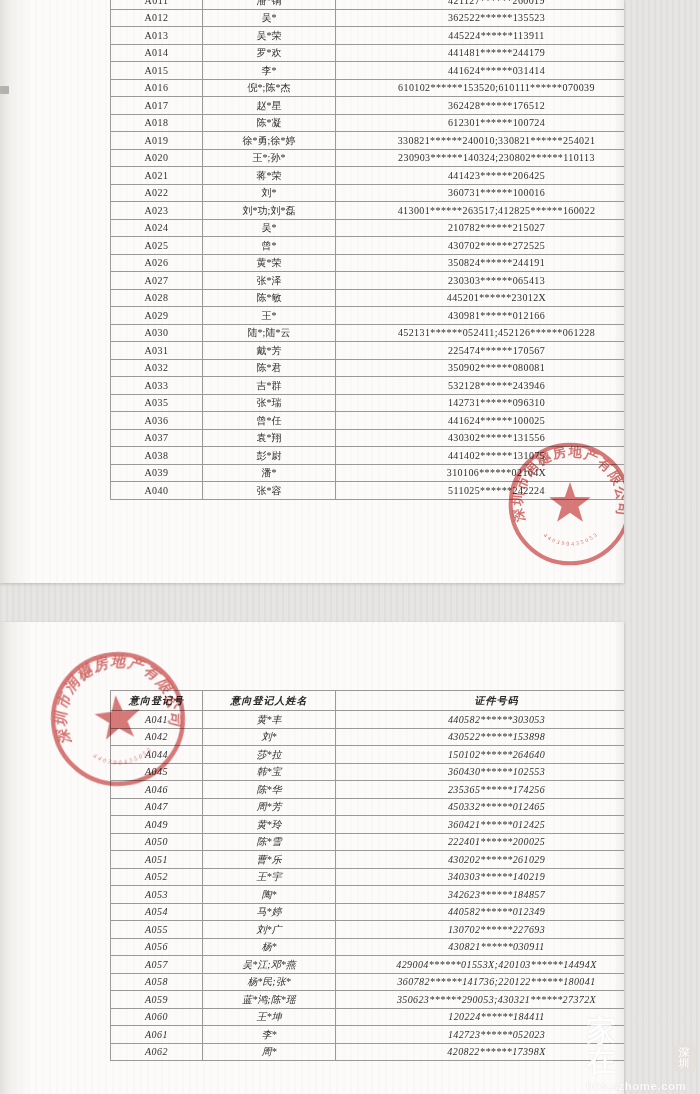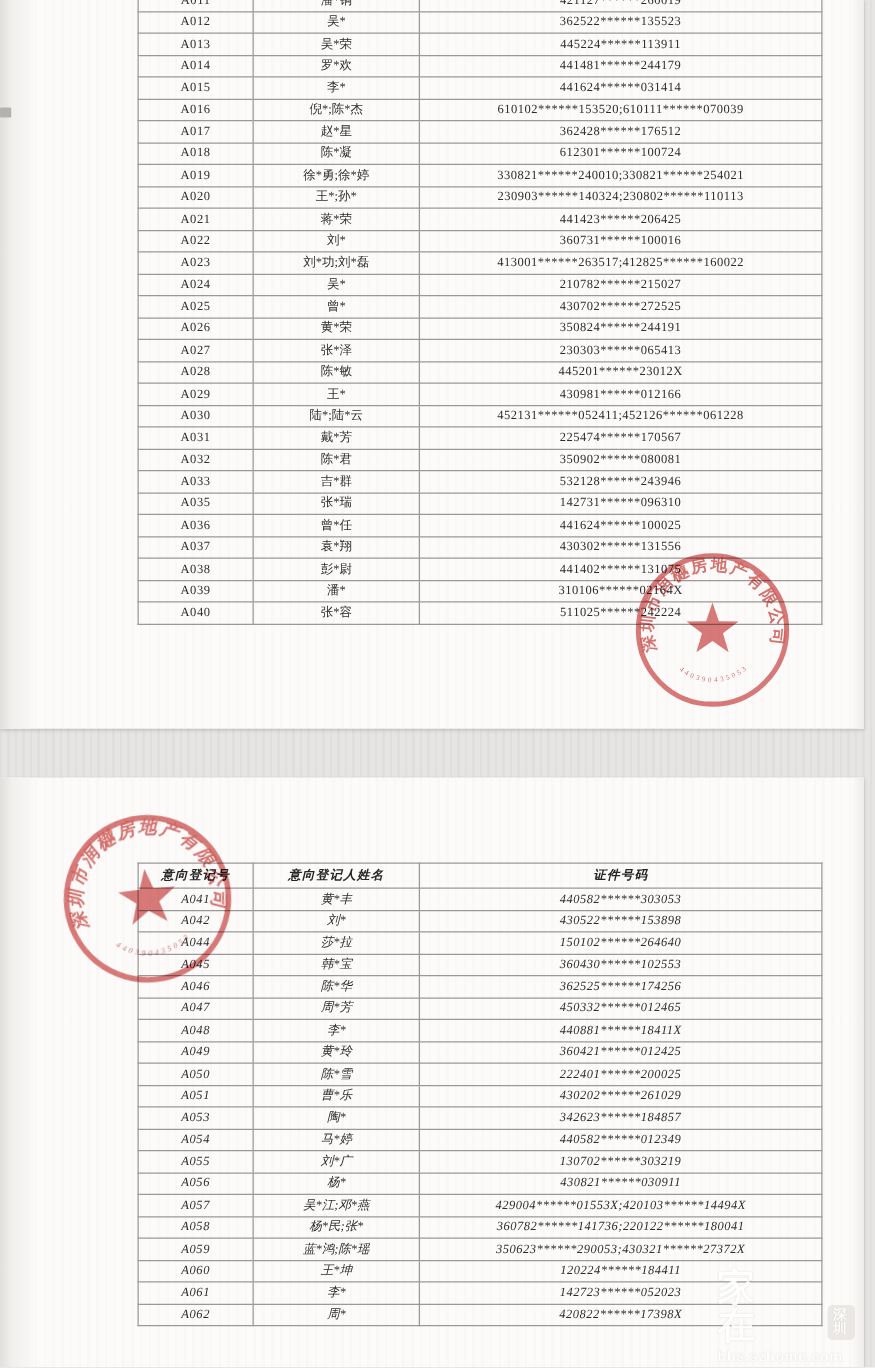--- a/index.html
+++ b/index.html
@@ -3,21 +3,21 @@
 <meta charset="utf-8">
 <style>
   html,body{margin:0;padding:0;}
   body{
     width:700px;height:1094px;overflow:hidden;position:relative;
     background:#e6e4e2;
     background-image:repeating-linear-gradient(90deg, rgba(0,0,0,0.025) 0 2px, rgba(255,255,255,0.03) 2px 6px);
     font-family:"Liberation Serif","DejaVu Serif",serif;
   }
   .page{
-    position:absolute;left:0;width:691px;background:#fcfbfa;
+    position:absolute;left:0;width:624px;background:#fcfbfa;
     background-image:
       linear-gradient(90deg,#e2e0dd 0,#f2f0ee 10px,rgba(252,251,250,0) 30px),
       linear-gradient(270deg,#efedeb 0,rgba(252,251,250,0) 10px),
       repeating-linear-gradient(90deg, rgba(0,0,0,0.012) 0 2px, rgba(255,255,255,0.02) 2px 7px);
     box-shadow:0 1px 3px rgba(0,0,0,0.18);
     overflow:hidden;
   }
   #page1{top:0;height:583px;}
   #page2{top:622px;height:472px;font-style:italic;}
   .table-wrap{position:absolute;}
@@ -36,21 +36,21 @@
   td.idnum{letter-spacing:0.4px;font-size:10px;}
   td.regno{letter-spacing:0.5px;}
   
   .stamp{position:absolute;mix-blend-mode:multiply;opacity:0.82;filter:blur(0.2px);}
   #stamp1{left:505px;top:439px;width:130px;height:130px;}
   #stamp2{left:47px;top:26px;width:142px;height:142px;transform:rotate(-6deg);}
   
   .edge-mark{position:absolute;left:0;top:86px;width:9px;height:8px;background:#b5b2ae;border-radius:1px;}
   
   .watermark{
-    position:absolute;right:16px;bottom:2px;width:110px;
+    position:absolute;right:4px;bottom:2px;width:110px;
     color:#ffffff;opacity:0.9;text-align:left;
     font-family:"Liberation Sans","DejaVu Sans",sans-serif;
     text-shadow:0 0 1px rgba(170,165,158,0.55);
     pointer-events:none;
   }
   .wm-row{display:flex;align-items:flex-end;gap:3px;}
   .wm-big{font-size:30px;font-weight:bold;letter-spacing:2px;line-height:30px;}
   .wm-tag{
     font-size:11px;font-weight:bold;line-height:11px;padding:3px 4px;
     background:rgba(228,224,219,0.75);color:#ffffff;border-radius:4px;margin-bottom:4px;margin-left:46px;
@@ -300,70 +300,70 @@
 
           <tr>
             <td class="regno">A045</td>
             <td>韩*宝</td>
             <td class="idnum">360430******102553</td>
           </tr>
 
           <tr>
             <td class="regno">A046</td>
             <td>陈*华</td>
-            <td class="idnum">362525******174256</td>
+            <td class="idnum">235365******174256</td>
           </tr>
 
           <tr>
             <td class="regno">A047</td>
             <td>周*芳</td>
             <td class="idnum">450332******012465</td>
           </tr>
 
-          <tr>
-            <td class="regno">A048</td>
-            <td>李*</td>
-            <td class="idnum">440881******18411X</td>
-          </tr>
 
           <tr>
             <td class="regno">A049</td>
             <td>黄*玲</td>
             <td class="idnum">360421******012425</td>
           </tr>
 
           <tr>
             <td class="regno">A050</td>
             <td>陈*雪</td>
             <td class="idnum">222401******200025</td>
           </tr>
 
           <tr>
             <td class="regno">A051</td>
             <td>曹*乐</td>
             <td class="idnum">430202******261029</td>
           </tr>
 
+          <tr>
+            <td class="regno">A052</td>
+            <td>王*宇</td>
+            <td class="idnum">340303******140219</td>
+          </tr>
 
           <tr>
             <td class="regno">A053</td>
             <td>陶*</td>
             <td class="idnum">342623******184857</td>
           </tr>
 
           <tr>
             <td class="regno">A054</td>
             <td>马*婷</td>
             <td class="idnum">440582******012349</td>
           </tr>
 
           <tr>
             <td class="regno">A055</td>
             <td>刘*广</td>
-            <td class="idnum">130702******303219</td>
+            <td class="idnum">130702******227693</td>
           </tr>
 
           <tr>
             <td class="regno">A056</td>
             <td>杨*</td>
             <td class="idnum">430821******030911</td>
           </tr>
 
           <tr>
             <td class="regno">A057</td>

